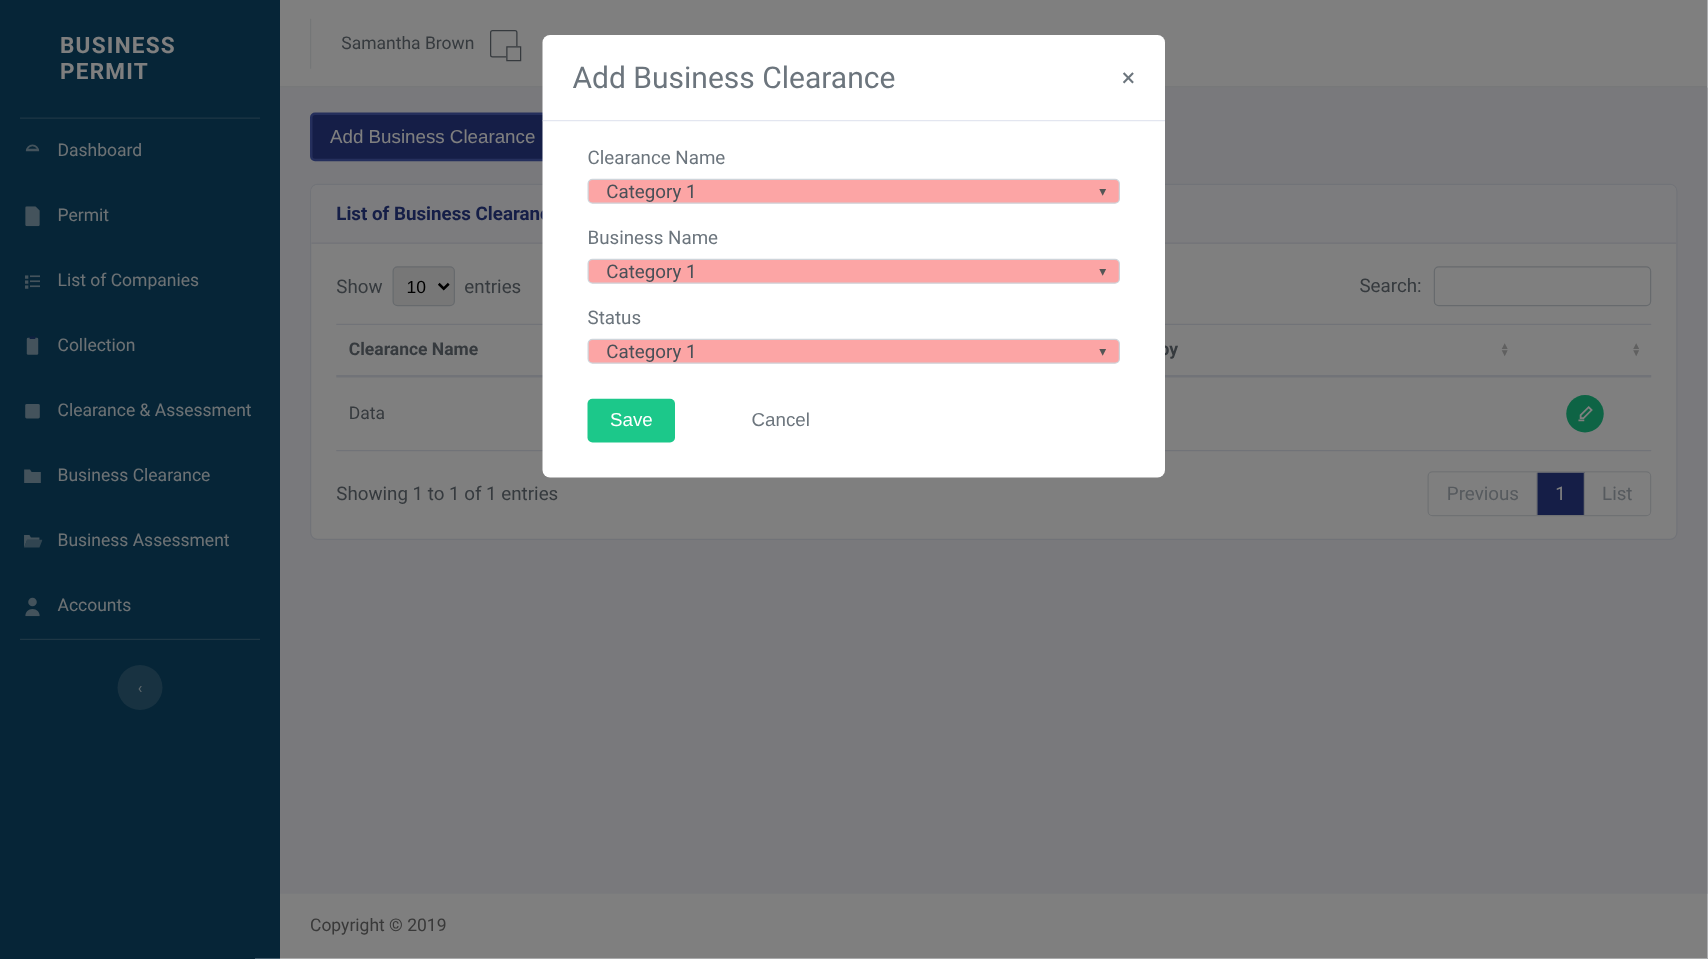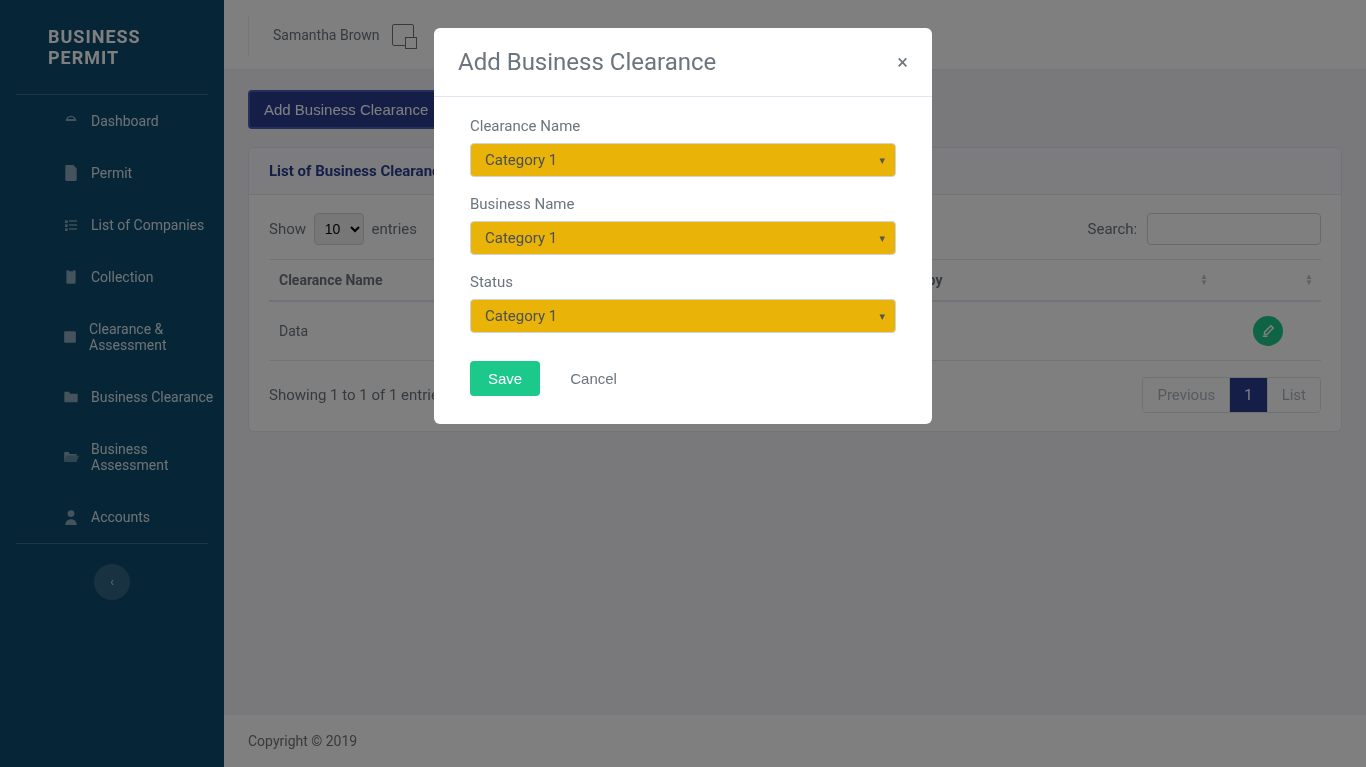--- a/index.html
+++ b/index.html
@@ -37,21 +37,20 @@
   margin: 0;
 }
 .sidebar-item {
   display: flex;
   align-items: center;
   gap: 12px;
   padding: 18px 0 18px 18px;
   font-size: 14px;
   color: rgba(255,255,255,0.85);
   cursor: pointer;
-  margin-left: 45px;
 }
 .sidebar-icon {
   width: 16px;
   height: 16px;
   display: inline-flex;
   align-items: center;
   justify-content: center;
   opacity: 0.6;
 }
 .sidebar-divider {
@@ -152,20 +151,21 @@
   font-size: 15px;
   color: #6c757d;
 }
 .show-entries select {
   height: 32px;
   border: 1px solid #ced4da;
   border-radius: 4px;
   padding: 0 6px;
   margin: 0 4px;
   font-size: 14px;
+  text-align: right;
 }
 .search-box input {
   height: 32px;
   width: 174px;
   border: 1px solid #ced4da;
   border-radius: 4px;
   padding: 0 8px;
   margin-left: 6px;
 }
 table {
@@ -286,43 +286,43 @@
 }
 .form-group { margin-bottom: 18px; }
 .form-label {
   display: block;
   font-size: 15px;
   color: #6c757d;
   margin-bottom: 8px;
 }
 .form-select {
   width: 100%;
-  height: 34px;
+  height: 20px;
   border: 1px solid #ced4da;
   border-radius: 4px;
   padding: 0 30px 0 14px;
   font-size: 15px;
   color: #495057;
-  background: #eab308;
+  background: #fca5a5;
   position: relative;
   display: flex;
   align-items: center;
   cursor: pointer;
 }
 .form-select::after {
   content: '▾';
   position: absolute;
   right: 10px;
   color: #555;
   font-size: 11px;
 }
 .modal-footer {
   padding: 0 36px 28px 36px;
   display: flex;
-  gap: 2px;
+  gap: 33px;
   align-items: center;
 }
 .btn-save {
   background: #1cc88a;
   color: #fff;
   border: none;
   border-radius: 4px;
   padding: 9px 18px;
   font-size: 15px;
   cursor: pointer;

